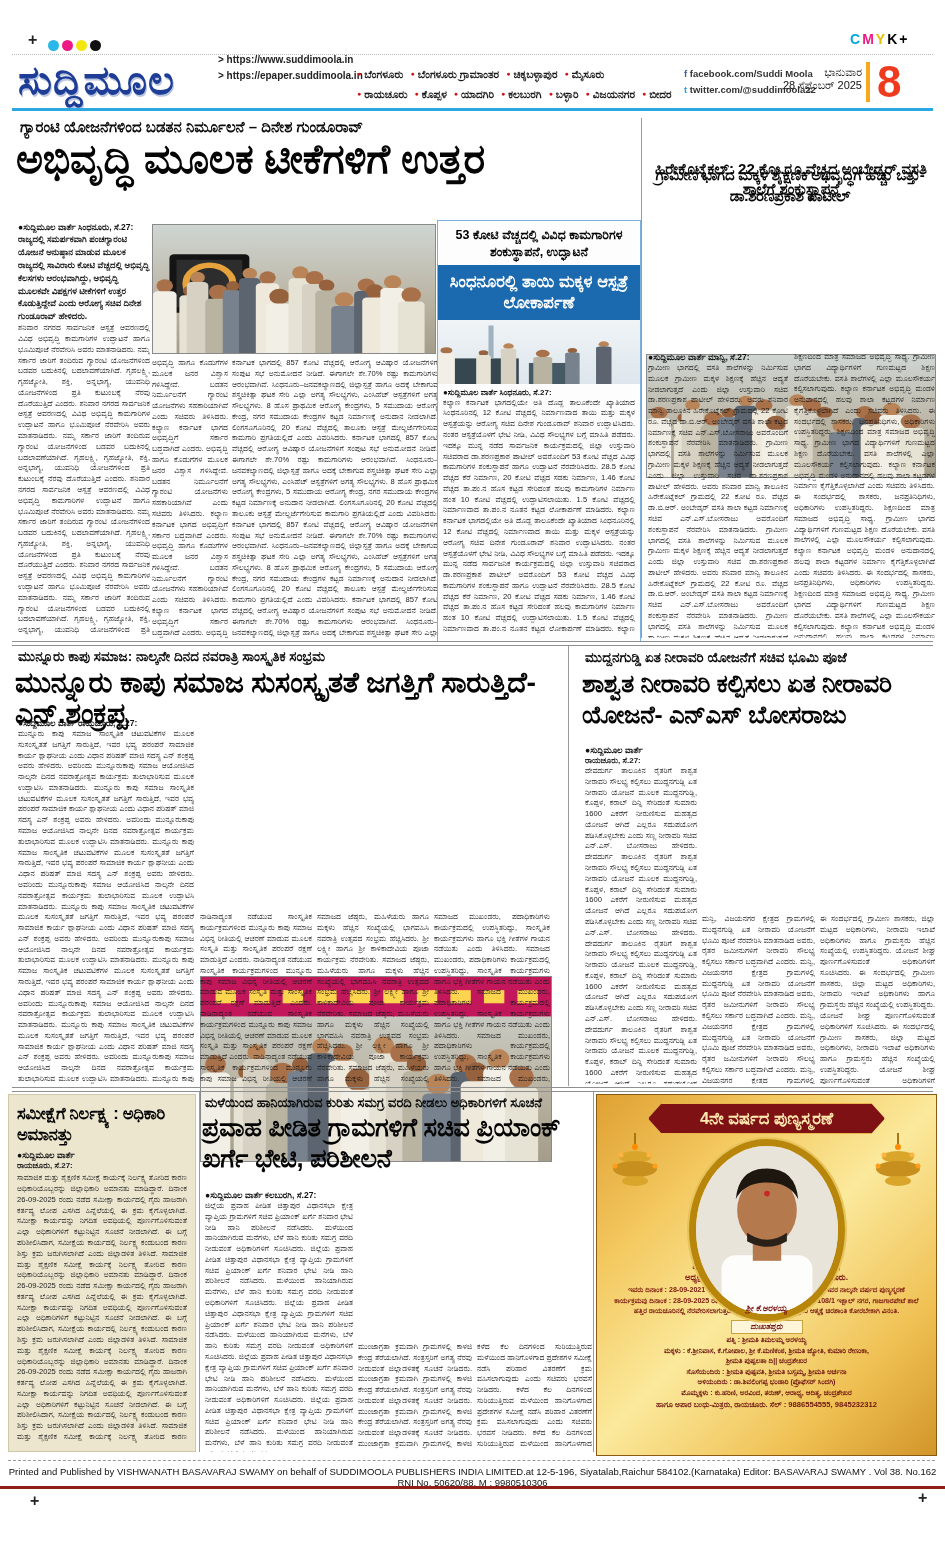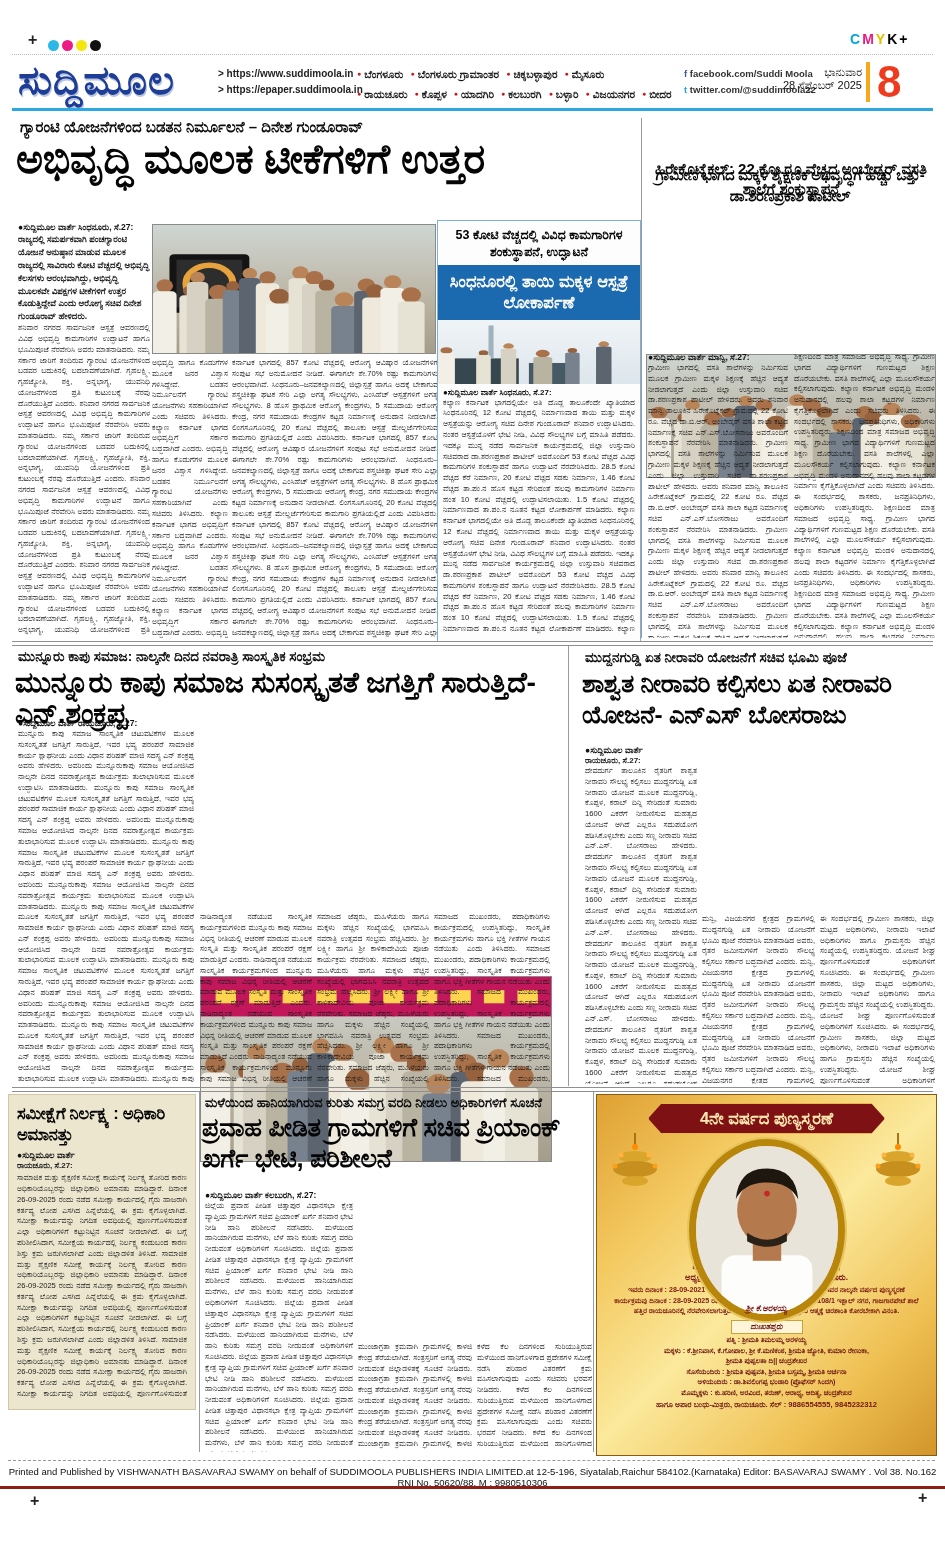--- a/index.html
+++ b/index.html
@@ -49,21 +49,21 @@
   <div class="abs crop" style="left:28px;top:31px;">+</div>
   <div class="abs dots" style="left:48px;top:36px;">
     <span style="background:#2bb7e8"></span><span style="background:#ec1a84"></span><span style="background:#f4e70e"></span><span style="background:#101010"></span>
   </div>
   <div class="abs cmyk" style="left:848px;top:30px;">
     <span style="color:#00a7e0">C</span><span style="color:#ec1a84">M</span><span style="color:#e2c200">Y</span><span style="color:#000">K</span><span style="color:#000">+</span>
   </div>
 
   <div class="abs" style="left:12px;top:54px;width:921px;border-top:1px dotted #bbb;"></div>
   <div class="abs logo" style="left:18px;top:58px;">ಸುದ್ದಿಮೂಲ</div>
-  <div class="abs url" style="left:218px;top:66px;">
+  <div class="abs url" style="left:218px;top:52px;">
     <div>&gt; https://www.suddimoola.in</div>
     <div>&gt; https://epaper.suddimoola.in</div>
   </div>
   <div class="abs" style="left:350px;top:64px;width:330px;">
     <div><span class="city">ಬೆಂಗಳೂರು</span><span class="city">ಬೆಂಗಳೂರು ಗ್ರಾಮಾಂತರ</span><span class="city">ಚಿಕ್ಕಬಳ್ಳಾಪುರ</span><span class="city">ಮೈಸೂರು</span></div>
     <div style="margin-top:2px;"><span class="city">ರಾಯಚೂರು</span><span class="city">ಕೊಪ್ಪಳ</span><span class="city">ಯಾದಗಿರಿ</span><span class="city">ಕಲಬುರಗಿ</span><span class="city">ಬಳ್ಳಾರಿ</span><span class="city">ವಿಜಯನಗರ</span><span class="city">ಬೀದರ</span></div>
   </div>
   <div class="abs soc" style="left:684px;top:66px;">
     <div><span style="color:#3b5998;font-weight:800;">f </span><span>facebook.com/Suddi Moola</span></div>
     <div><span style="color:#1da1f2;font-weight:800;">t </span><span>twitter.com/@suddimoola22</span></div>
@@ -320,21 +320,21 @@
     </div>
   <div class="abs col" style="left:702px;top:914px;width:113px;height:170px;">
     <div class="bt fill">ಮನ್ವಿ, ವಿಜಯನಗರ ಕ್ಷೇತ್ರದ ಗ್ರಾಮಗಳಲ್ಲಿ ಮುದ್ದನಗುಡ್ಡಿ ಏತ ನೀರಾವರಿ ಯೋಜನೆಗೆ ಭೂಮಿ ಪೂಜೆ ನೆರವೇರಿಸಿ ಮಾತನಾಡಿದ ಅವರು, ರೈತರ ಜಮೀನುಗಳಿಗೆ ನೀರಾವರಿ ಸೌಲಭ್ಯ ಕಲ್ಪಿಸಲು ಸರ್ಕಾರ ಬದ್ಧವಾಗಿದೆ ಎಂದರು. ಮನ್ವಿ, ವಿಜಯನಗರ ಕ್ಷೇತ್ರದ ಗ್ರಾಮಗಳಲ್ಲಿ ಮುದ್ದನಗುಡ್ಡಿ ಏತ ನೀರಾವರಿ ಯೋಜನೆಗೆ ಭೂಮಿ ಪೂಜೆ ನೆರವೇರಿಸಿ ಮಾತನಾಡಿದ ಅವರು, ರೈತರ ಜಮೀನುಗಳಿಗೆ ನೀರಾವರಿ ಸೌಲಭ್ಯ ಕಲ್ಪಿಸಲು ಸರ್ಕಾರ ಬದ್ಧವಾಗಿದೆ ಎಂದರು. ಮನ್ವಿ, ವಿಜಯನಗರ ಕ್ಷೇತ್ರದ ಗ್ರಾಮಗಳಲ್ಲಿ ಮುದ್ದನಗುಡ್ಡಿ ಏತ ನೀರಾವರಿ ಯೋಜನೆಗೆ ಭೂಮಿ ಪೂಜೆ ನೆರವೇರಿಸಿ ಮಾತನಾಡಿದ ಅವರು, ರೈತರ ಜಮೀನುಗಳಿಗೆ ನೀರಾವರಿ ಸೌಲಭ್ಯ ಕಲ್ಪಿಸಲು ಸರ್ಕಾರ ಬದ್ಧವಾಗಿದೆ ಎಂದರು. ಮನ್ವಿ, ವಿಜಯನಗರ ಕ್ಷೇತ್ರದ ಗ್ರಾಮಗಳಲ್ಲಿ ಮುದ್ದನಗುಡ್ಡಿ ಏತ ನೀರಾವರಿ ಯೋಜನೆಗೆ ಭೂಮಿ ಪೂಜೆ ನೆರವೇರಿಸಿ ಮಾತನಾಡಿದ ಅವರು, ರೈತರ ಜಮೀನುಗಳಿಗೆ ನೀರಾವರಿ ಸೌಲಭ್ಯ ಕಲ್ಪಿಸಲು ಸರ್ಕಾರ ಬದ್ಧವಾಗಿದೆ ಎಂದರು.</div>
   </div>
   <div class="abs col" style="left:820px;top:914px;width:115px;height:170px;">
     <div class="bt fill">ಈ ಸಂದರ್ಭದಲ್ಲಿ ಗ್ರಾಮೀಣ ಶಾಸಕರು, ಜಿಲ್ಲಾ ಮಟ್ಟದ ಅಧಿಕಾರಿಗಳು, ನೀರಾವರಿ ಇಲಾಖೆ ಅಧಿಕಾರಿಗಳು ಹಾಗೂ ಗ್ರಾಮಸ್ಥರು ಹೆಚ್ಚಿನ ಸಂಖ್ಯೆಯಲ್ಲಿ ಉಪಸ್ಥಿತರಿದ್ದರು. ಯೋಜನೆ ಶೀಘ್ರ ಪೂರ್ಣಗೊಳಿಸುವಂತೆ ಅಧಿಕಾರಿಗಳಿಗೆ ಸೂಚಿಸಿದರು. ಈ ಸಂದರ್ಭದಲ್ಲಿ ಗ್ರಾಮೀಣ ಶಾಸಕರು, ಜಿಲ್ಲಾ ಮಟ್ಟದ ಅಧಿಕಾರಿಗಳು, ನೀರಾವರಿ ಇಲಾಖೆ ಅಧಿಕಾರಿಗಳು ಹಾಗೂ ಗ್ರಾಮಸ್ಥರು ಹೆಚ್ಚಿನ ಸಂಖ್ಯೆಯಲ್ಲಿ ಉಪಸ್ಥಿತರಿದ್ದರು. ಯೋಜನೆ ಶೀಘ್ರ ಪೂರ್ಣಗೊಳಿಸುವಂತೆ ಅಧಿಕಾರಿಗಳಿಗೆ ಸೂಚಿಸಿದರು. ಈ ಸಂದರ್ಭದಲ್ಲಿ ಗ್ರಾಮೀಣ ಶಾಸಕರು, ಜಿಲ್ಲಾ ಮಟ್ಟದ ಅಧಿಕಾರಿಗಳು, ನೀರಾವರಿ ಇಲಾಖೆ ಅಧಿಕಾರಿಗಳು ಹಾಗೂ ಗ್ರಾಮಸ್ಥರು ಹೆಚ್ಚಿನ ಸಂಖ್ಯೆಯಲ್ಲಿ ಉಪಸ್ಥಿತರಿದ್ದರು. ಯೋಜನೆ ಶೀಘ್ರ ಪೂರ್ಣಗೊಳಿಸುವಂತೆ ಅಧಿಕಾರಿಗಳಿಗೆ ಸೂಚಿಸಿದರು.</div>
   </div>
 
   <div class="abs hrule" style="left:12px;top:1087px;width:921px;"></div>
 
-  <div class="abs beige col" style="left:8px;top:1094px;width:188px;height:316px;padding:8px 8px;box-sizing:border-box;">
+  <div class="abs beige col" style="left:8px;top:1094px;width:188px;height:358px;padding:8px 8px;box-sizing:border-box;">
     <div class="hl" style="font-size:16.5px;line-height:1.25;">ಸಮೀಕ್ಷೆಗೆ ನಿರ್ಲಕ್ಷ್ಯ : ಅಧಿಕಾರಿ ಅಮಾನತ್ತು</div>
     <div class="byline" style="margin-top:6px;">●ಸುದ್ದಿಮೂಲ ವಾರ್ತೆ</div>
     <div class="dateline">ರಾಯಚೂರು, ಸೆ.27:</div>
     <div class="bt fill" style="margin-top:2px;">ಸಾಮಾಜಿಕ ಮತ್ತು ಶೈಕ್ಷಣಿಕ ಸಮೀಕ್ಷೆ ಕಾರ್ಯಕ್ಕೆ ನಿರ್ಲಕ್ಷ್ಯ ತೋರಿದ ಕಾರಣ ಅಧಿಕಾರಿಯೊಬ್ಬರನ್ನು ಜಿಲ್ಲಾಧಿಕಾರಿ ಅಮಾನತು ಮಾಡಿದ್ದಾರೆ. ದಿನಾಂಕ 26-09-2025 ರಂದು ನಡೆದ ಸಮೀಕ್ಷಾ ಕಾರ್ಯದಲ್ಲಿ ಗೈರು ಹಾಜರಾಗಿ ಕರ್ತವ್ಯ ಲೋಪ ಎಸಗಿದ ಹಿನ್ನೆಲೆಯಲ್ಲಿ ಈ ಕ್ರಮ ಕೈಗೊಳ್ಳಲಾಗಿದೆ. ಸಮೀಕ್ಷಾ ಕಾರ್ಯವನ್ನು ನಿಗದಿತ ಅವಧಿಯಲ್ಲಿ ಪೂರ್ಣಗೊಳಿಸುವಂತೆ ಎಲ್ಲಾ ಅಧಿಕಾರಿಗಳಿಗೆ ಕಟ್ಟುನಿಟ್ಟಿನ ಸೂಚನೆ ನೀಡಲಾಗಿದೆ. ಈ ಬಗ್ಗೆ ಪರಿಶೀಲಿಸಿದಾಗ, ಸಮೀಕ್ಷೆಯ ಕಾರ್ಯದಲ್ಲಿ ನಿರ್ಲಕ್ಷ್ಯ ಕಂಡುಬಂದ ಕಾರಣ ಶಿಸ್ತು ಕ್ರಮ ಜರುಗಿಸಲಾಗಿದೆ ಎಂದು ಜಿಲ್ಲಾಡಳಿತ ತಿಳಿಸಿದೆ. ಸಾಮಾಜಿಕ ಮತ್ತು ಶೈಕ್ಷಣಿಕ ಸಮೀಕ್ಷೆ ಕಾರ್ಯಕ್ಕೆ ನಿರ್ಲಕ್ಷ್ಯ ತೋರಿದ ಕಾರಣ ಅಧಿಕಾರಿಯೊಬ್ಬರನ್ನು ಜಿಲ್ಲಾಧಿಕಾರಿ ಅಮಾನತು ಮಾಡಿದ್ದಾರೆ. ದಿನಾಂಕ 26-09-2025 ರಂದು ನಡೆದ ಸಮೀಕ್ಷಾ ಕಾರ್ಯದಲ್ಲಿ ಗೈರು ಹಾಜರಾಗಿ ಕರ್ತವ್ಯ ಲೋಪ ಎಸಗಿದ ಹಿನ್ನೆಲೆಯಲ್ಲಿ ಈ ಕ್ರಮ ಕೈಗೊಳ್ಳಲಾಗಿದೆ. ಸಮೀಕ್ಷಾ ಕಾರ್ಯವನ್ನು ನಿಗದಿತ ಅವಧಿಯಲ್ಲಿ ಪೂರ್ಣಗೊಳಿಸುವಂತೆ ಎಲ್ಲಾ ಅಧಿಕಾರಿಗಳಿಗೆ ಕಟ್ಟುನಿಟ್ಟಿನ ಸೂಚನೆ ನೀಡಲಾಗಿದೆ. ಈ ಬಗ್ಗೆ ಪರಿಶೀಲಿಸಿದಾಗ, ಸಮೀಕ್ಷೆಯ ಕಾರ್ಯದಲ್ಲಿ ನಿರ್ಲಕ್ಷ್ಯ ಕಂಡುಬಂದ ಕಾರಣ ಶಿಸ್ತು ಕ್ರಮ ಜರುಗಿಸಲಾಗಿದೆ ಎಂದು ಜಿಲ್ಲಾಡಳಿತ ತಿಳಿಸಿದೆ. ಸಾಮಾಜಿಕ ಮತ್ತು ಶೈಕ್ಷಣಿಕ ಸಮೀಕ್ಷೆ ಕಾರ್ಯಕ್ಕೆ ನಿರ್ಲಕ್ಷ್ಯ ತೋರಿದ ಕಾರಣ ಅಧಿಕಾರಿಯೊಬ್ಬರನ್ನು ಜಿಲ್ಲಾಧಿಕಾರಿ ಅಮಾನತು ಮಾಡಿದ್ದಾರೆ. ದಿನಾಂಕ 26-09-2025 ರಂದು ನಡೆದ ಸಮೀಕ್ಷಾ ಕಾರ್ಯದಲ್ಲಿ ಗೈರು ಹಾಜರಾಗಿ ಕರ್ತವ್ಯ ಲೋಪ ಎಸಗಿದ ಹಿನ್ನೆಲೆಯಲ್ಲಿ ಈ ಕ್ರಮ ಕೈಗೊಳ್ಳಲಾಗಿದೆ. ಸಮೀಕ್ಷಾ ಕಾರ್ಯವನ್ನು ನಿಗದಿತ ಅವಧಿಯಲ್ಲಿ ಪೂರ್ಣಗೊಳಿಸುವಂತೆ ಎಲ್ಲಾ ಅಧಿಕಾರಿಗಳಿಗೆ ಕಟ್ಟುನಿಟ್ಟಿನ ಸೂಚನೆ ನೀಡಲಾಗಿದೆ. ಈ ಬಗ್ಗೆ ಪರಿಶೀಲಿಸಿದಾಗ, ಸಮೀಕ್ಷೆಯ ಕಾರ್ಯದಲ್ಲಿ ನಿರ್ಲಕ್ಷ್ಯ ಕಂಡುಬಂದ ಕಾರಣ ಶಿಸ್ತು ಕ್ರಮ ಜರುಗಿಸಲಾಗಿದೆ ಎಂದು ಜಿಲ್ಲಾಡಳಿತ ತಿಳಿಸಿದೆ. ಸಾಮಾಜಿಕ ಮತ್ತು ಶೈಕ್ಷಣಿಕ ಸಮೀಕ್ಷೆ ಕಾರ್ಯಕ್ಕೆ ನಿರ್ಲಕ್ಷ್ಯ ತೋರಿದ ಕಾರಣ ಅಧಿಕಾರಿಯೊಬ್ಬರನ್ನು ಜಿಲ್ಲಾಧಿಕಾರಿ ಅಮಾನತು ಮಾಡಿದ್ದಾರೆ. ದಿನಾಂಕ 26-09-2025 ರಂದು ನಡೆದ ಸಮೀಕ್ಷಾ ಕಾರ್ಯದಲ್ಲಿ ಗೈರು ಹಾಜರಾಗಿ ಕರ್ತವ್ಯ ಲೋಪ ಎಸಗಿದ ಹಿನ್ನೆಲೆಯಲ್ಲಿ ಈ ಕ್ರಮ ಕೈಗೊಳ್ಳಲಾಗಿದೆ. ಸಮೀಕ್ಷಾ ಕಾರ್ಯವನ್ನು ನಿಗದಿತ ಅವಧಿಯಲ್ಲಿ ಪೂರ್ಣಗೊಳಿಸುವಂತೆ ಎಲ್ಲಾ ಅಧಿಕಾರಿಗಳಿಗೆ ಕಟ್ಟುನಿಟ್ಟಿನ ಸೂಚನೆ ನೀಡಲಾಗಿದೆ. ಈ ಬಗ್ಗೆ ಪರಿಶೀಲಿಸಿದಾಗ, ಸಮೀಕ್ಷೆಯ ಕಾರ್ಯದಲ್ಲಿ ನಿರ್ಲಕ್ಷ್ಯ ಕಂಡುಬಂದ ಕಾರಣ ಶಿಸ್ತು ಕ್ರಮ ಜರುಗಿಸಲಾಗಿದೆ ಎಂದು ಜಿಲ್ಲಾಡಳಿತ ತಿಳಿಸಿದೆ.</div>
   </div>
 
   <div class="abs vline" style="left:199px;top:1092px;height:360px;"></div>
 
   <div class="abs k" style="left:205px;top:1095px;width:386px;font-size:13px;">ಮಳೆಯಿಂದ ಹಾನಿಯಾಗಿರುವ ಕುರಿತು ಸಮಗ್ರ ವರದಿ ನೀಡಲು ಅಧಿಕಾರಿಗಳಿಗೆ ಸೂಚನೆ</div>
   <div class="abs hl" style="left:202px;top:1112px;width:390px;font-size:25.5px;line-height:1.2;">ಪ್ರವಾಹ ಪೀಡಿತ ಗ್ರಾಮಗಳಿಗೆ ಸಚಿವ ಪ್ರಿಯಾಂಕ್ ಖರ್ಗೆ ಭೇಟಿ, ಪರಿಶೀಲನೆ</div>

